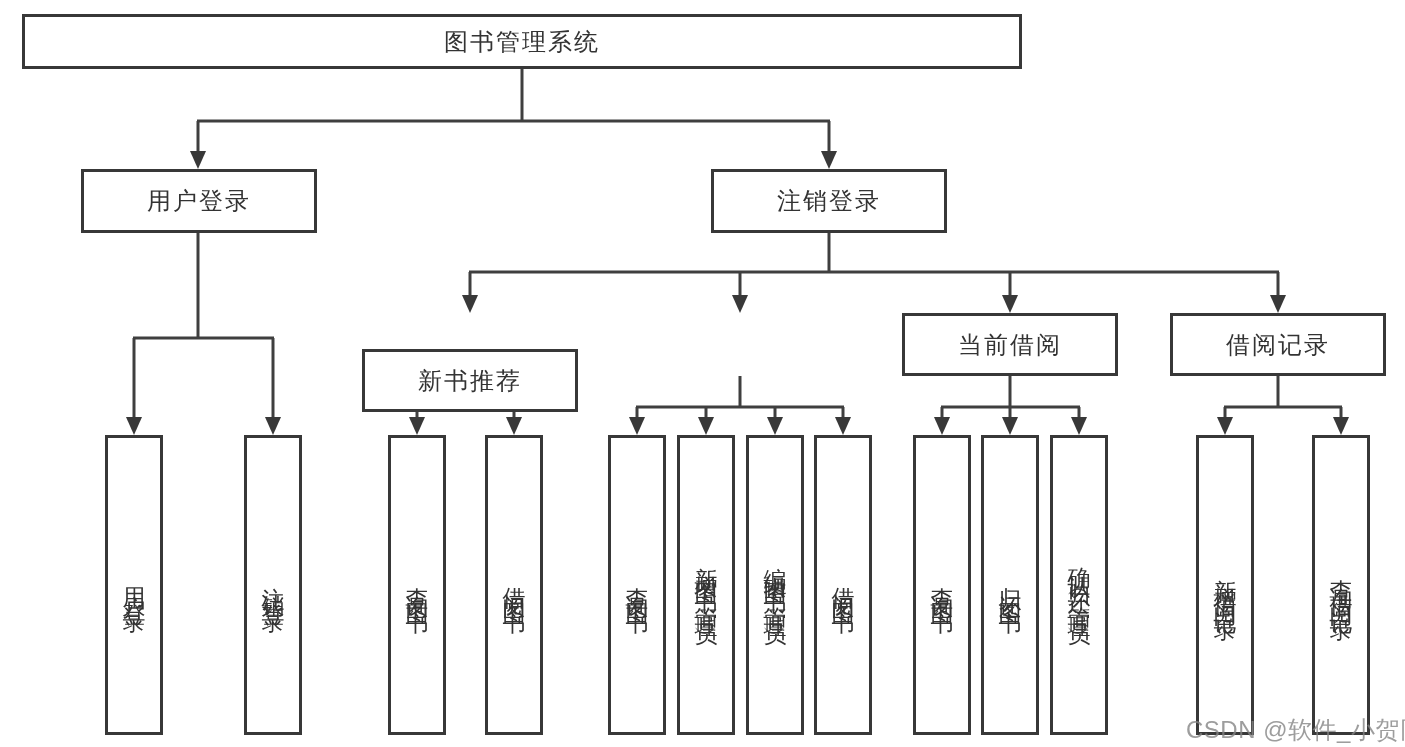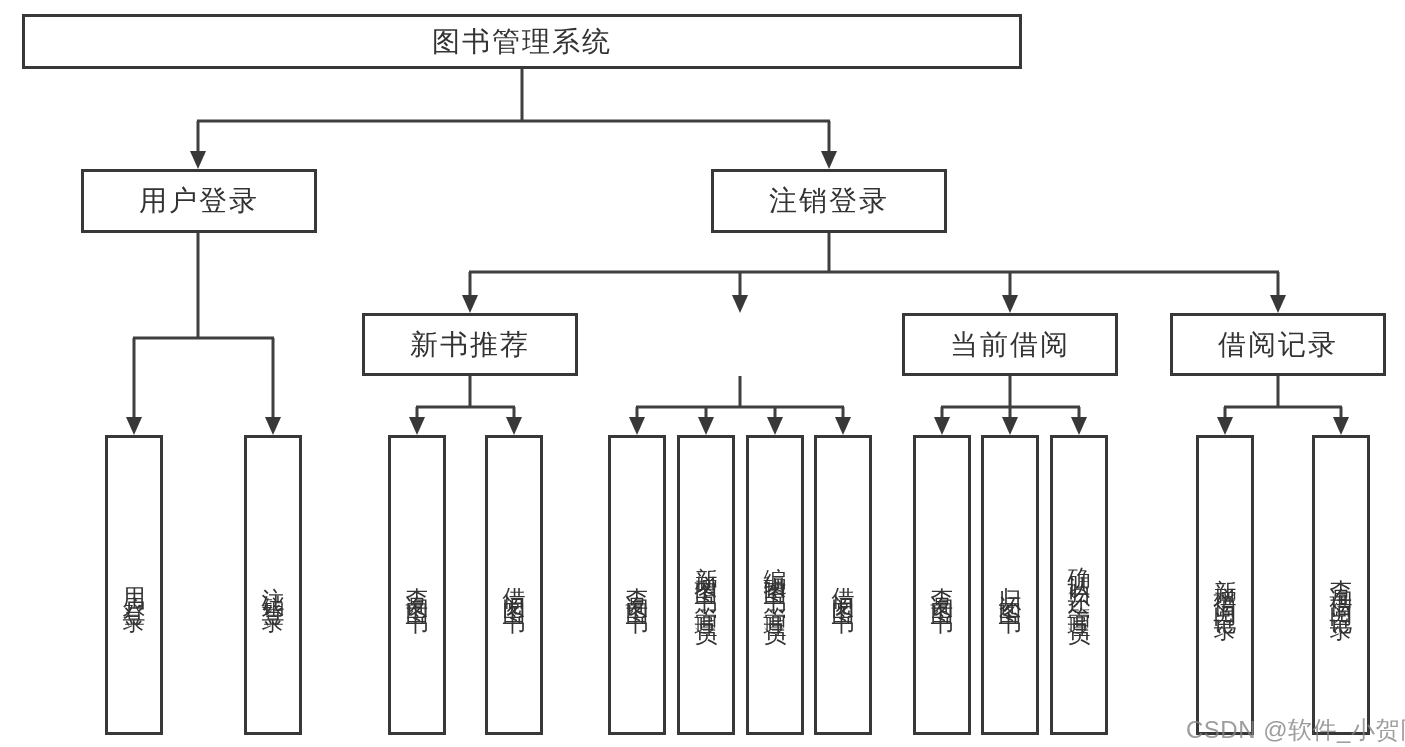--- a/index.html
+++ b/index.html
@@ -26,21 +26,21 @@
     position: absolute;
     box-sizing: border-box;
     background: #ffffff;
     border: 3px solid #383838;
     display: flex;
     align-items: center;
     justify-content: center;
     color: #333333;
   }
   .node .lbl-h {
-    font-size: 28px;
+    font-size: 24px;
     letter-spacing: 2px;
     white-space: nowrap;
   }
   .node .lbl-v {
     writing-mode: vertical-rl;
     text-orientation: mixed;
     font-size: 23px;
     line-height: 1;
     letter-spacing: 8px;
     color: #333333;
@@ -135,21 +135,21 @@
     <span class="lbl-h">图书管理系统</span>
   </div>
 
   <div class="node lvl2" style="left:81px;">
     <span class="lbl-h">用户登录</span>
   </div>
   <div class="node lvl2" style="left:711px;">
     <span class="lbl-h">注销登录</span>
   </div>
 
-  <div class="node lvl3" style="left:362px;">
+  <div class="node lvl3" style="left:362px;margin-top:36px;">
     <span class="lbl-h">新书推荐</span>
   </div>
   <div class="node lvl3" style="left:902px;">
     <span class="lbl-h">当前借阅</span>
   </div>
   <div class="node lvl3" style="left:1170px;">
     <span class="lbl-h">借阅记录</span>
   </div>
 
   <div class="node leaf" style="left:105px;">

